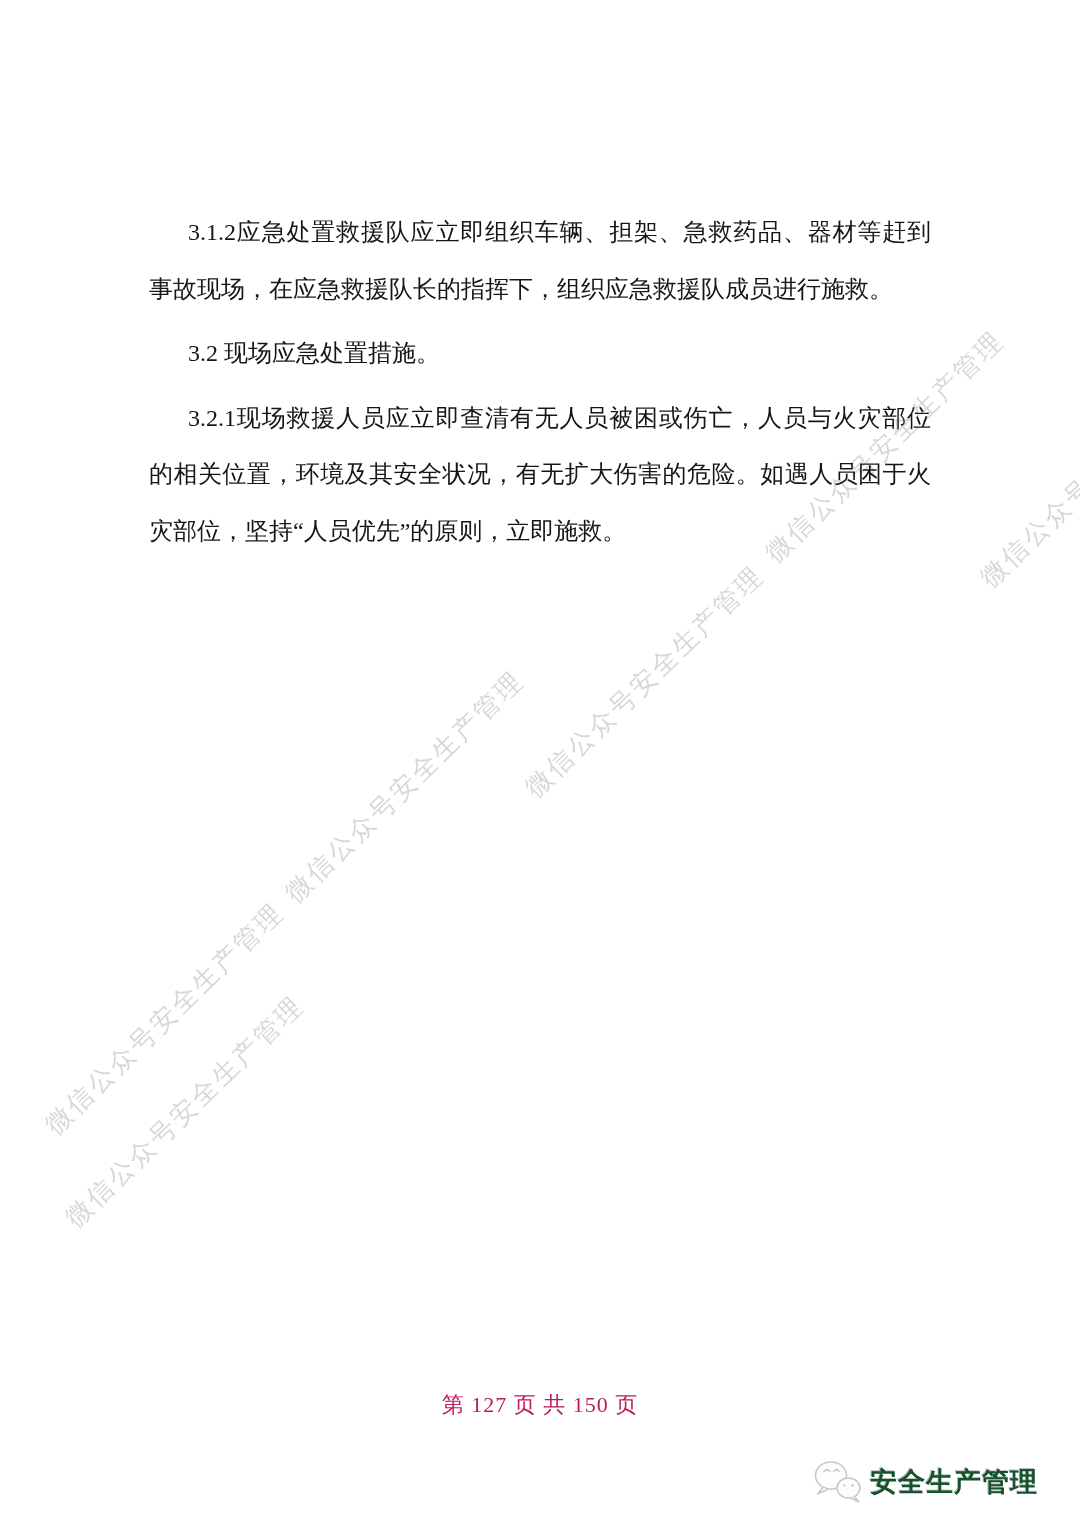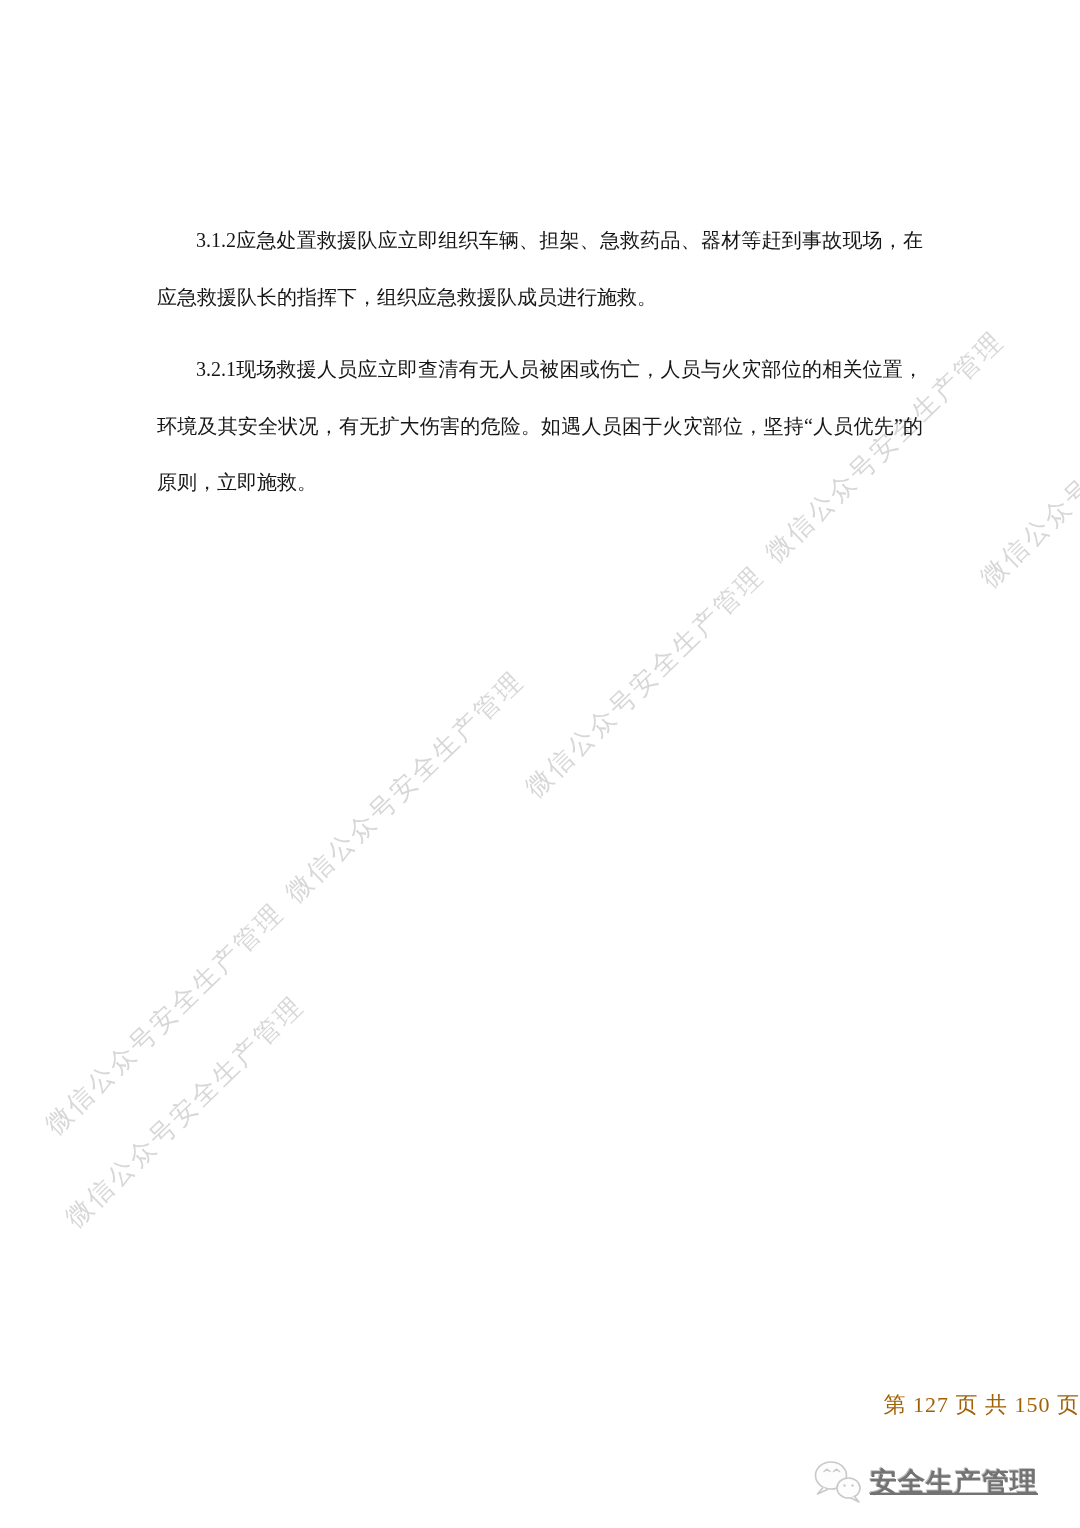--- a/index.html
+++ b/index.html
@@ -42,80 +42,80 @@
 
   
   .content {
     position: absolute;
     z-index: 1;
     left: 141px;
     top: 196px;
     width: 798px;
   }
   .content p {
-    margin: 16px;
-    font-size: 20px;
+    margin: 8px;
+    font-size: 24px;
     line-height: 56.5px;
     color: #161616;
     text-align: justify;
     text-justify: inter-character;
     text-indent: 39px;
     word-break: normal;
   }
 
   
   .page-footer {
     position: absolute;
     z-index: 1;
     left: 0;
     top: 1390px;
     width: 100%;
-    text-align: right;
+    text-align: center;
     font-size: 22px;
     letter-spacing: 1px;
-    color: #a16207;
+    color: #be185d;
   }
 
   
   .brand {
     position: absolute;
     z-index: 1;
     top: 1458px;
     right: 42px;
     display: flex;
     align-items: center;
     gap: 6px;
   }
   .brand-icon { display: inline-flex; }
   .brand-label {
     font-family: "Liberation Sans", "DejaVu Sans", sans-serif;
     font-size: 27px;
     font-weight: 700;
     letter-spacing: 1px;
-    color: #737373;
+    color: #14532d;
     text-shadow: -1px -1px 0 #bfbfbf, 1px 1px 0 #ffffff;
-    text-decoration: underline;
   }
 </style>
 </head>
 <body>
 
 <div class="page">
 
   <div class="watermark-layer">
     <span class="wm wm1">微信公众号安全生产管理</span>
     <span class="wm wm2">微信公众号安全生产管理</span>
     <span class="wm wm3">微信公众号安全生产管理</span>
     <span class="wm wm4">微信公众号安全生产管理</span>
     <span class="wm wm5">微信公众号安全生产管理</span>
     <span class="wm wm6">微信公众号安全生产管理</span>
   </div>
 
   <div class="content">
     <p>3.1.2应急处置救援队应立即组织车辆、担架、急救药品、器材等赶到事故现场，在应急救援队长的指挥下，组织应急救援队成员进行施救。</p>
+    <p>3.2 现场应急处置措施。</p>
     <p>3.2.1现场救援人员应立即查清有无人员被困或伤亡，人员与火灾部位的相关位置，环境及其安全状况，有无扩大伤害的危险。如遇人员困于火灾部位，坚持“人员优先”的原则，立即施救。</p>
   </div>
 
   <div class="page-footer">
     <span>第 127 页 共 150 页</span>
   </div>
 
   <div class="brand">
     <span class="brand-icon">
       <svg width="52" height="48" viewBox="0 0 52 48" xmlns="http://www.w3.org/2000/svg">

